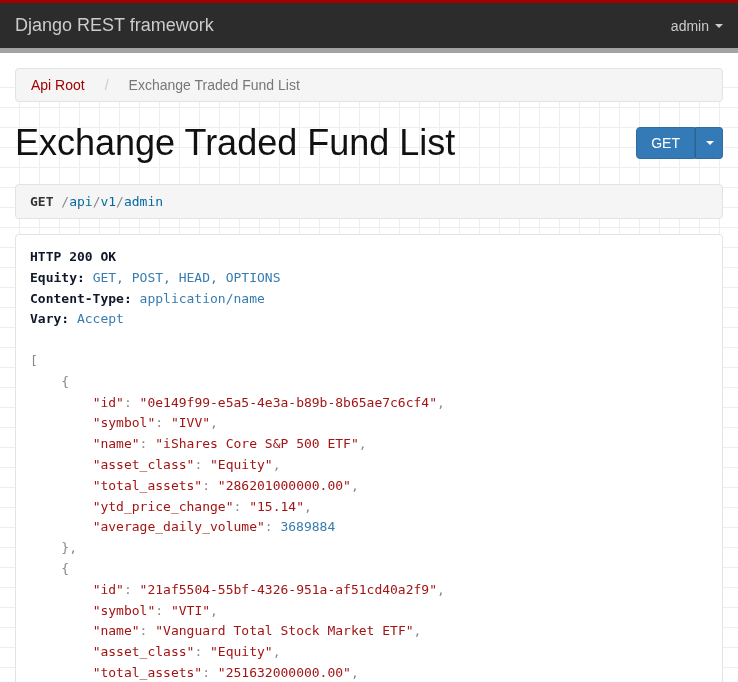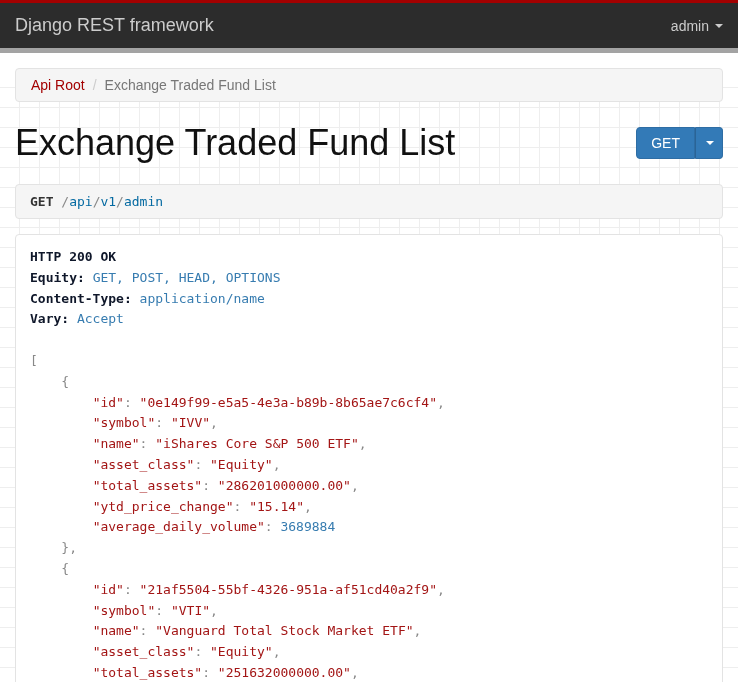--- a/index.html
+++ b/index.html
@@ -3,21 +3,21 @@
 <meta charset="utf-8">
 <style>
 * { box-sizing: border-box; margin: 0; padding: 0; }
 body { font-family: "Helvetica Neue", Helvetica, Arial, sans-serif; font-size: 14px; color: #333; background: #fff; }
 .red-stripe { height: 3px; background: #a30000; }
 .navbar { background: #2c2c2c; border-bottom: 5px solid #a3a3a3; padding: 0 15px; height: 50px; display: flex; align-items: center; justify-content: space-between; }
 .navbar-brand { color: #ccc; font-size: 18px; text-decoration: none; }
 .navbar-user { color: #ccc; font-size: 14px; display: flex; align-items: center; gap: 4px; cursor: pointer; }
 .caret { display: inline-block; width: 0; height: 0; border-left: 4px solid transparent; border-right: 4px solid transparent; border-top: 4px solid #ccc; margin-left: 2px; }
 .container { padding: 0 15px; background-image: linear-gradient(#eee 1px, transparent 1px), linear-gradient(90deg, #eee 1px, transparent 1px); background-size: 20px 20px; background-position: -1px -1px; padding-bottom: 20px; }
-.breadcrumb { background: #f5f5f5; border: 1px solid #e3e3e3; border-radius: 4px; padding: 8px 15px; margin: 15px 0; list-style: none; display: flex; gap: 8px; font-size: 14px; align-items: flex-end; }
+.breadcrumb { background: #f5f5f5; border: 1px solid #e3e3e3; border-radius: 4px; padding: 8px 15px; margin: 15px 0; list-style: none; display: flex; gap: 20px; font-size: 14px; align-items: flex-end; }
 .breadcrumb a { color: #a30000; text-decoration: none; }
 .breadcrumb .sep { color: #ccc; }
 .breadcrumb .active { color: #777; }
 .header-row { display: flex; justify-content: space-between; align-items: center; margin: 20px 0; }
 .page-title { font-size: 36px; font-weight: 500; color: #111; }
 .button-group { display: flex; gap: 8px; }
 .btn { display: inline-flex; align-items: center; padding: 7px 14px; font-size: 14px; border-radius: 4px; border: 1px solid transparent; cursor: pointer; background: #337ab7; color: #fff; border-color: #2e6da4; }
 .btn-group { display: flex; }
 .btn-group .btn:first-child { border-top-right-radius: 0; border-bottom-right-radius: 0; }
 .btn-group .btn:last-child { border-top-left-radius: 0; border-bottom-left-radius: 0; border-left: 1px solid #2a6496; padding: 7px 8px; }

